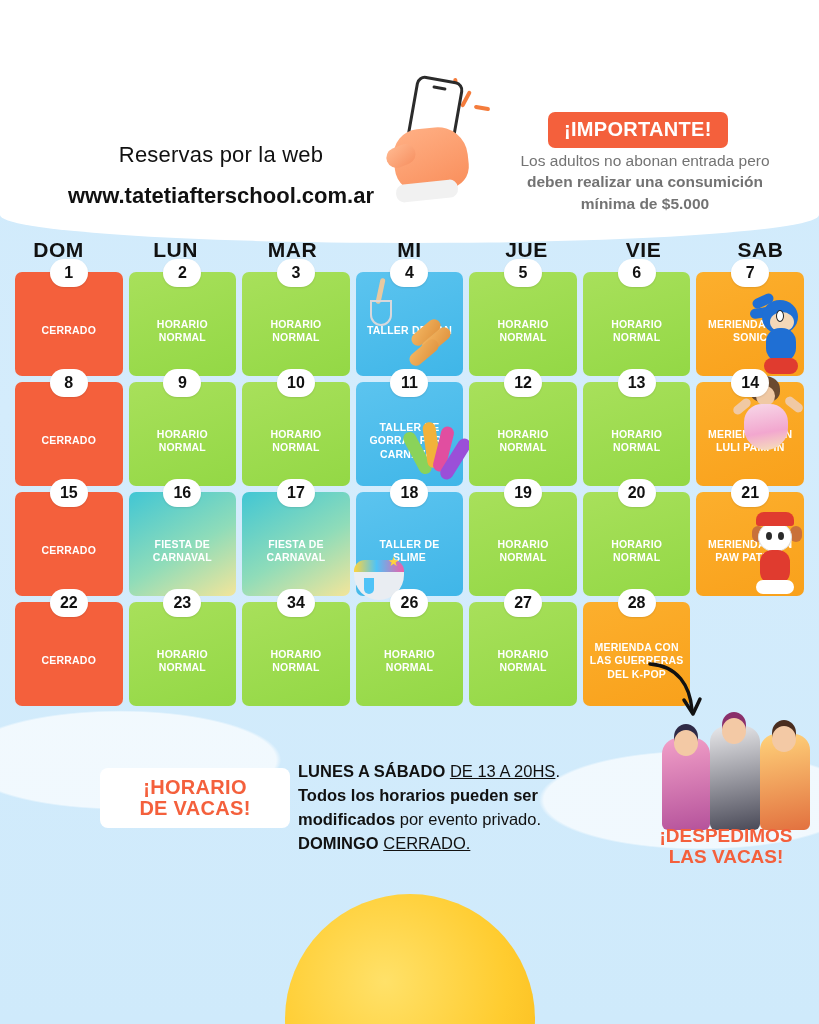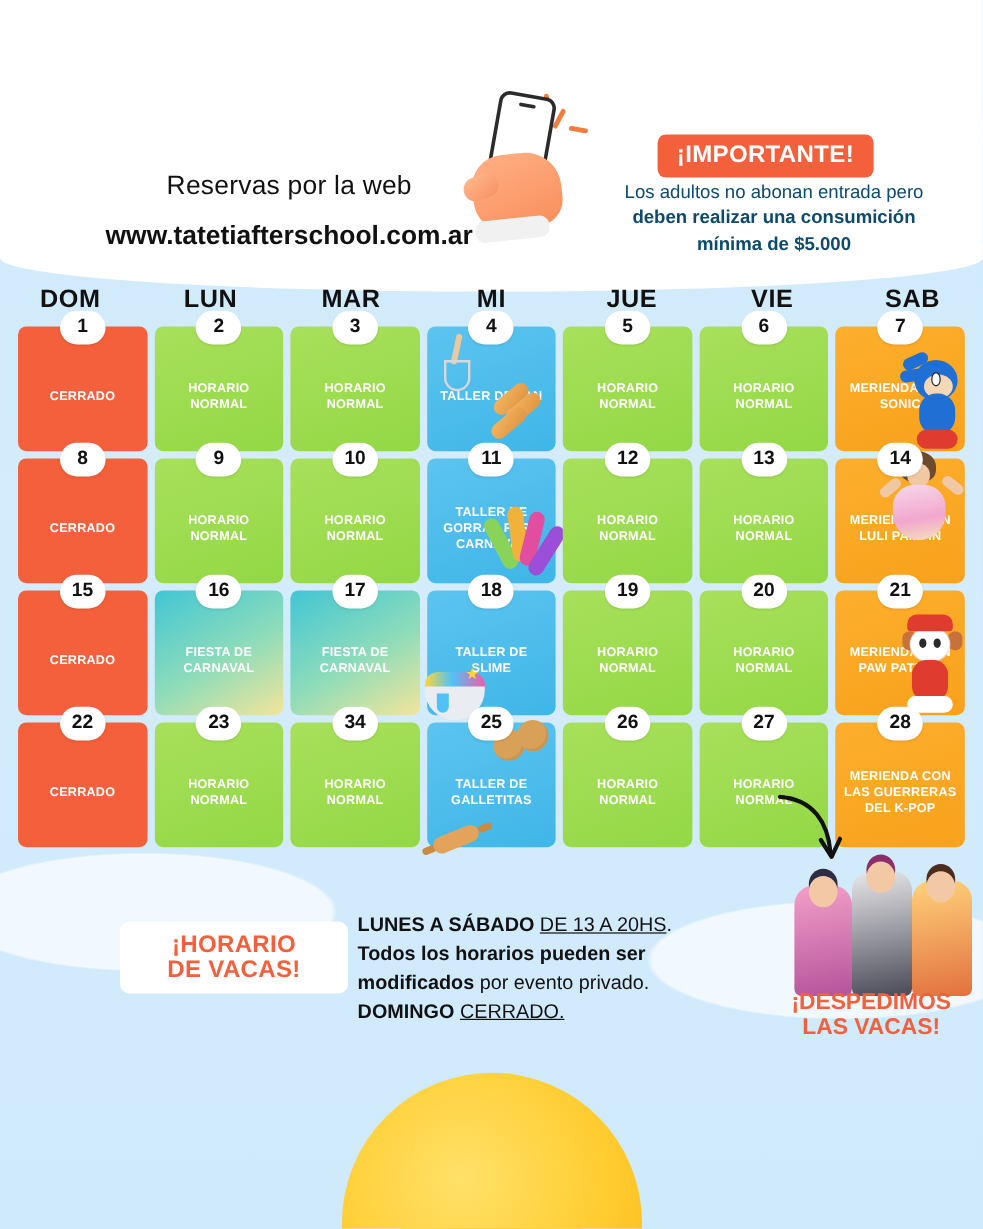--- a/index.html
+++ b/index.html
@@ -31,21 +31,21 @@
   }
   .white-header::after {
     content: "";
     position: absolute; left: 0; bottom: -28px; width: 100%; height: 40px;
     background: #fff;
     border-bottom-left-radius: 50% 28px;
     border-bottom-right-radius: 50% 28px;
   }
 
   .reservas {
-    position: absolute; left: 76px; top: 142px; width: 330px;
+    position: absolute; left: 56px; top: 142px; width: 330px;
     text-align: center; color: #111;
   }
   .reservas .line1 { font-size: 22px; letter-spacing: .2px; }
   .reservas .line2 { font-size: 22px; font-weight: bold; margin-top: 15px; }
 
   
   .phone-hand { position: absolute; left: 368px; top: 72px; width: 130px; height: 140px; }
   .phone-hand .phone {
     position: absolute; left: 42px; top: 6px; width: 48px; height: 82px;
     background: #fff; border: 3px solid #2b2b2b; border-radius: 9px;
@@ -75,21 +75,21 @@
   .phone-hand .s2 { left: 106px; top: 34px; width: 16px; height: 4px; transform: rotate(10deg);}
   .phone-hand .s3 { left: 86px; top: 6px; width: 4px; height: 14px; transform: rotate(-8deg);}
 
   .importante-badge {
     position: absolute; left: 548px; top: 112px;
     background: #f4603c; color: #fff; font-weight: bold; font-size: 20px;
     padding: 6px 16px 7px; border-radius: 7px; letter-spacing: .3px;
   }
   .importante-text {
     position: absolute; left: 500px; top: 150px; width: 290px;
-    text-align: center; font-size: 15.5px; color: #0c4a6e; line-height: 1.38;
+    text-align: center; font-size: 15.5px; color: #737373; line-height: 1.38;
   }
   .importante-text b { font-weight: bold; }
 
   
   .weekdays {
     position: absolute; left: 0; top: 238px; width: 819px;
     display: grid; grid-template-columns: repeat(7, 117px);
     justify-content: center;
   }
   .weekdays div {
@@ -414,33 +414,20 @@
       <div class="num">22</div>
       <div class="label">CERRADO</div>
     </div>
     <div class="cell c-green">
       <div class="num">23</div>
       <div class="label">HORARIO NORMAL</div>
     </div>
     <div class="cell c-green">
       <div class="num">34</div>
       <div class="label">HORARIO NORMAL</div>
-    </div>
-    <div class="cell c-blue">
-      <div class="deco cookies">
-        <i></i>
-        <i></i>
-      </div>
-      <div class="deco rollingpin">
-        <div class="h1"></div>
-        <div class="body"></div>
-        <div class="h2"></div>
-      </div>
-      <div class="num">25</div>
-      <div class="label">TALLER DE GALLETITAS</div>
     </div>
     <div class="cell c-green">
       <div class="num">26</div>
       <div class="label">HORARIO NORMAL</div>
     </div>
     <div class="cell c-green">
       <div class="num">27</div>
       <div class="label">HORARIO NORMAL</div>
     </div>
     <div class="cell c-orange">

